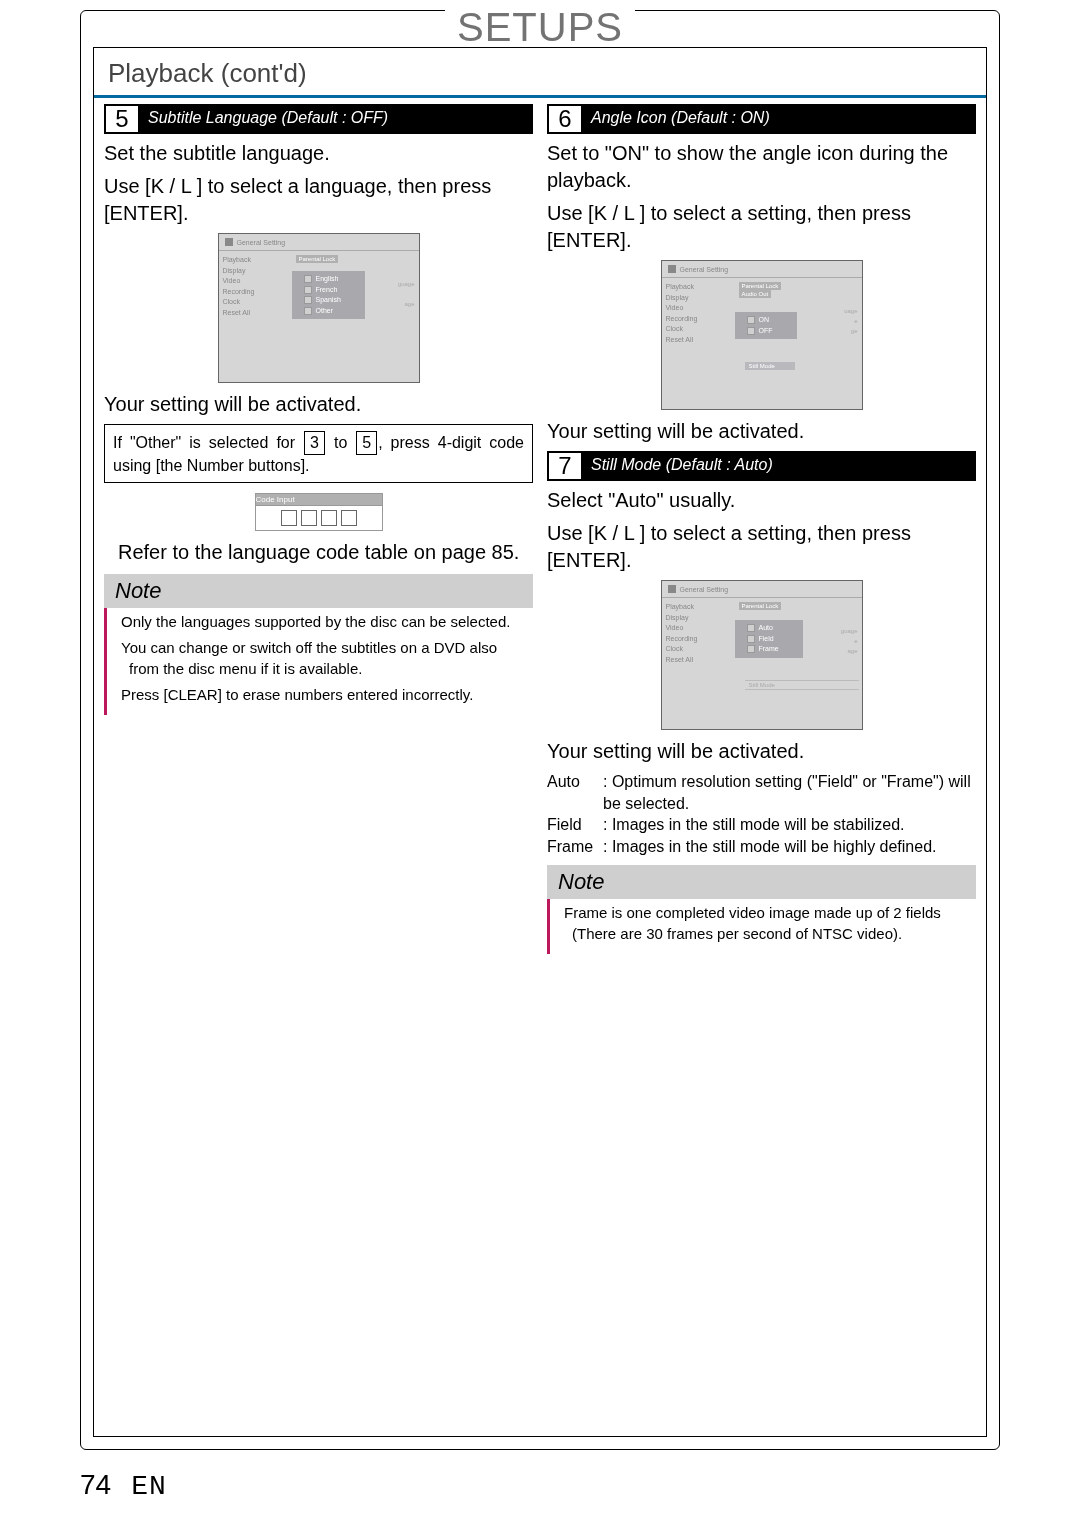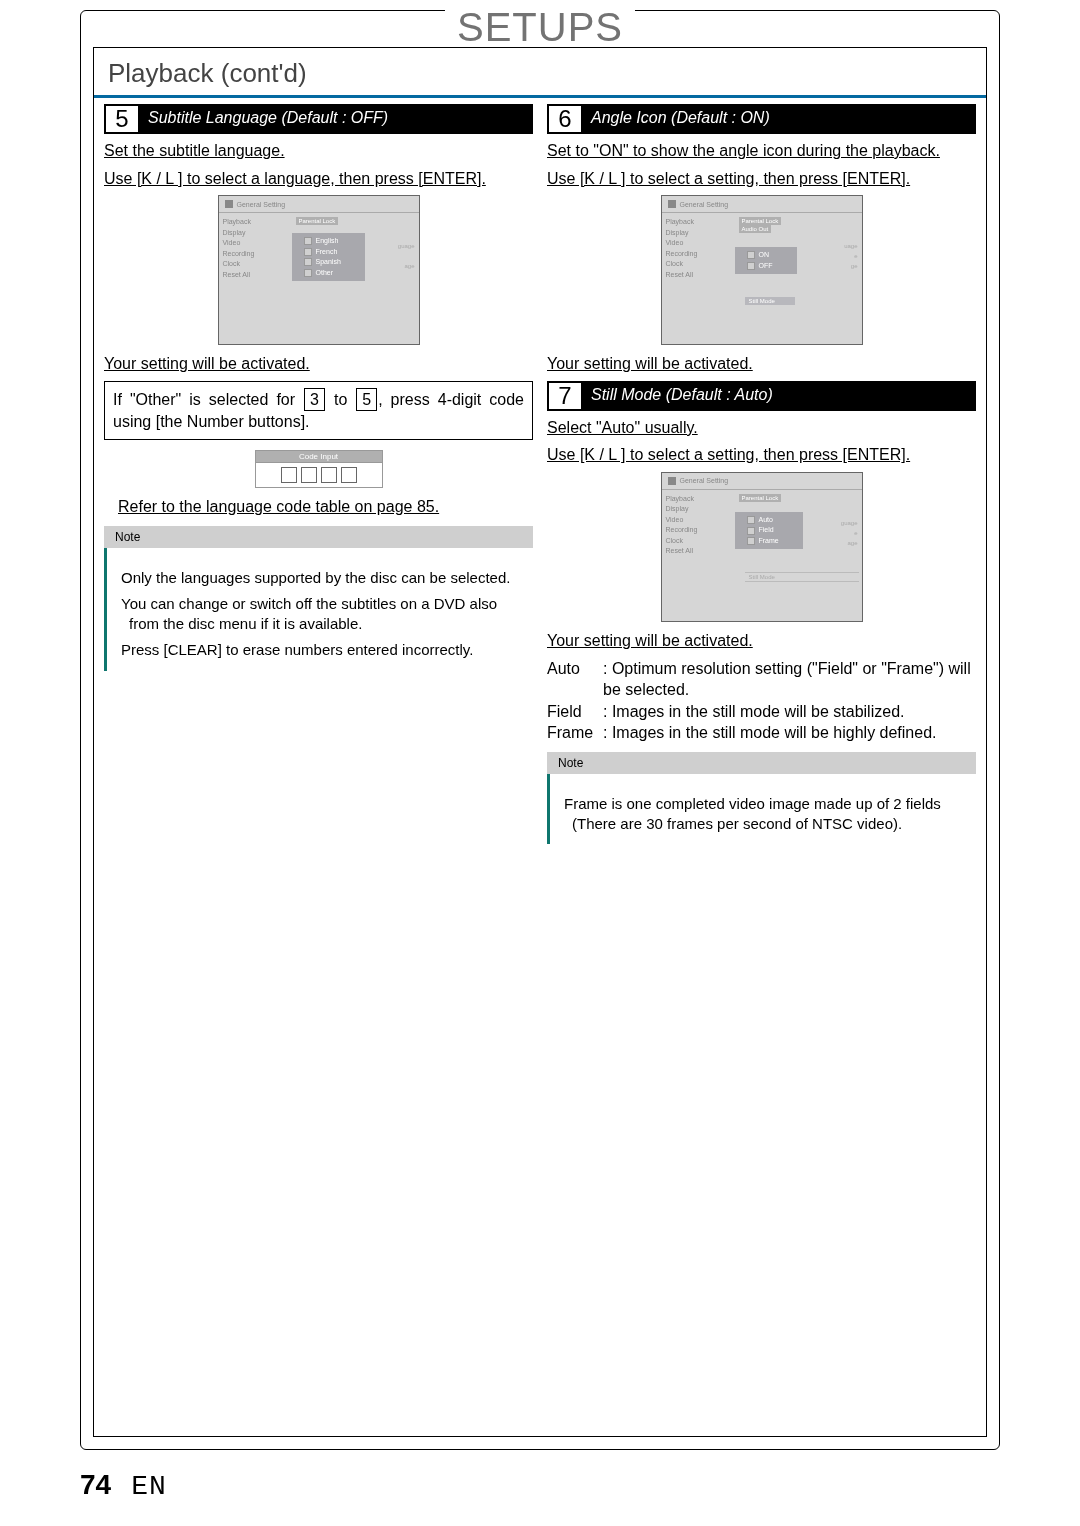--- a/index.html
+++ b/index.html
@@ -71,24 +71,23 @@
   }
   .step-label {
     flex: 1;
     background: #000;
     color: #fff;
     font-size: 16px;
     padding: 5px 8px;
     font-style: italic;
   }
   .body-text {
-    font-size: 16px;
+    font-size: 20px;
     line-height: 1.35;
     margin-bottom: 6px;
-    text-decoration: underline;
   }
   .osd {
     width: 200px;
     margin: 6px auto 8px auto;
     border: 1px solid #666;
     background: #d6d6d6;
     font-size: 7px;
     color: #888;
     position: relative;
     height: 148px;
@@ -145,21 +144,21 @@
   .num-box {
     display: inline-block;
     border: 1px solid #000;
     padding: 0 5px;
     margin: 0 1px;
     font-family: Arial, sans-serif;
   }
   .code-input {
     width: 128px;
     margin: 6px auto 8px auto;
-    text-align: center;
+    text-align: left;
   }
   .code-label {
     background: #b0b0b0;
     color: #fff;
     font-size: 8px;
     padding: 1px 0;
     border: 1px solid #999;
     border-bottom: none;
   }
   .code-boxes {
@@ -170,27 +169,28 @@
     gap: 4px;
   }
   .code-boxes span {
     width: 14px; height: 14px; border: 1px solid #666; display: inline-block;
   }
   .note-box {
     margin-top: 8px;
   }
   .note-head {
     background: #cfcfcf;
-    font-size: 12px;
+    font-size: 22px;
+    font-style: italic;
     padding: 4px 8px;
     border-left: 3px solid #cfcfcf;
   }
   .note-body {
-    border-left: 3px solid #0f766e;
-    padding: 20px 6px 4px 14px;
+    border-left: 3px solid #be185d;
+    padding: 4px 6px 4px 14px;
     font-size: 15px;
     line-height: 1.35;
   }
   .note-body p {
     margin: 0 0 6px 0;
     text-indent: -8px;
     padding-left: 8px;
   }
 
   .def-row {
@@ -204,21 +204,21 @@
 
   .footer {
     position: absolute;
     left: 80px;
     bottom: 24px;
     font-size: 28px;
     display: flex;
     gap: 20px;
     align-items: baseline;
   }
-  .footer .pg { font-weight: bold; }
+  .footer .pg { font-weight: normal; }
   .footer .lang { letter-spacing: 1px; font-family: Liberation Mono, monospace; }
 </style>
 </head>
 <body>
 
 <div class="page">
   <div class="outer-frame">
     <div class="title">SETUPS</div>
     <div class="inner-frame">
       <div class="subtitle">Playback (cont'd)</div>

